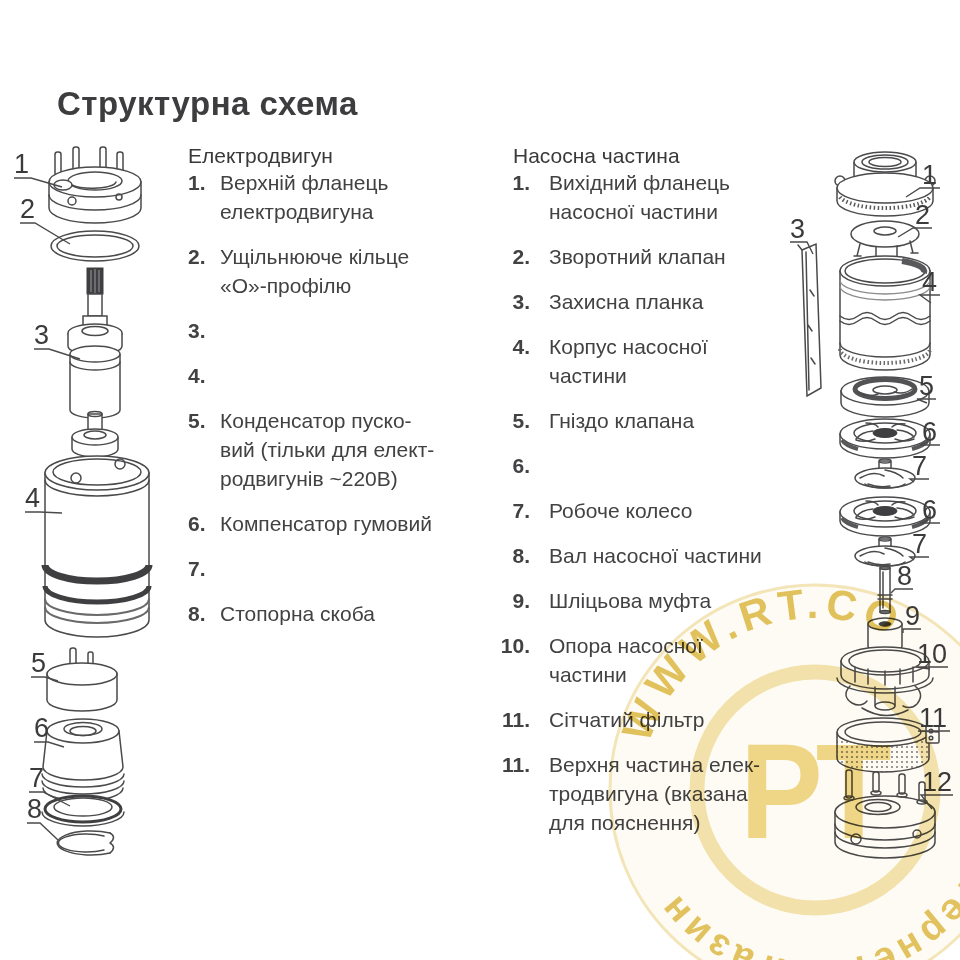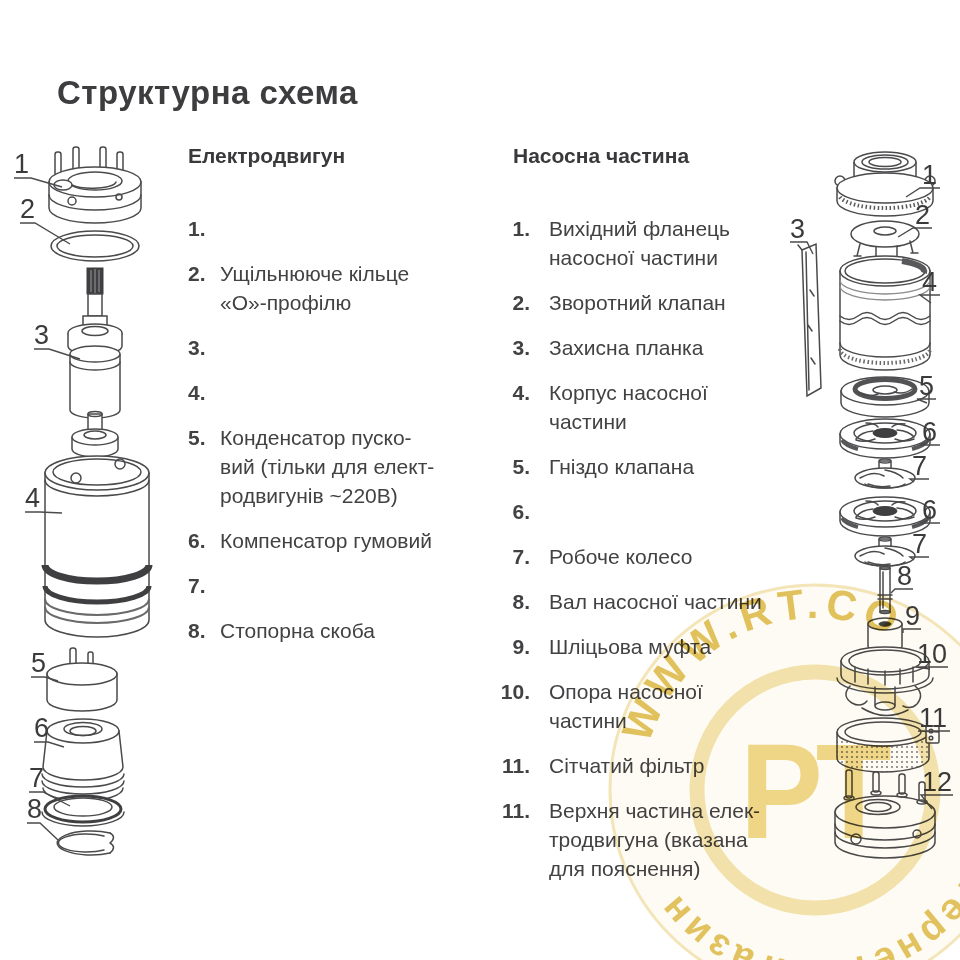--- a/index.html
+++ b/index.html
@@ -1,24 +1,24 @@
 <!DOCTYPE html>
 <html><head>
 <meta charset="utf-8">
 <style>
   html,body{margin:0;padding:0;}
   body{width:960px;height:960px;background:#fff;overflow:hidden;
        font-family:"Liberation Sans",sans-serif;color:#3f3f41;}
   .page{position:relative;width:960px;height:960px;background:#fff;}
-  .title{position:absolute;left:57px;top:74px;font-size:33px;font-weight:bold;
+  .title{position:absolute;left:57px;top:85px;font-size:33px;font-weight:bold;
          color:#3d3d3f;letter-spacing:.5px;}
   .col{position:absolute;top:144px;}
   .col-motor{left:188px;width:268px;}
   .col-pump{left:494px;width:268px;}
-  .col-header{font-size:21px;font-weight:bold;color:#39393b;margin-bottom:46px;}
+  .col-header{font-size:21px;font-weight:normal;color:#39393b;}
   .col-pump .col-header{padding-left:19px;}
   .item{display:flex;margin-bottom:16px;font-size:21px;line-height:29px;color:#424244;}
   .item .num{font-weight:bold;flex:0 0 32px;}
   .col-pump .item .num{flex:0 0 36px;text-align:right;margin-right:19px;}
   .item .txt{white-space:pre-line;}
   svg{position:absolute;display:block;}
   #motor-svg{left:0;top:140px;}
   #pump-svg{left:780px;top:140px;}
   #wm-svg{left:580px;top:555px;mix-blend-mode:multiply;pointer-events:none;}
   .ln{fill:none;stroke:#4a4a4c;stroke-width:1.5;stroke-linecap:round;stroke-linejoin:round;}
@@ -31,20 +31,22 @@
 <body>
 
 <div class="page">
 
   <div class="title">Структурна схема</div>
 
   <div class="col col-motor">
     <div class="col-header">Електродвигун</div>
     <div class="item">
         <span class="num">1.</span>
+        <span class="txt">Верхній фланець
+електродвигуна</span>
       </div>
     <div class="item">
         <span class="num">2.</span>
         <span class="txt">Ущільнююче кільце
 «О»-профілю</span>
       </div>
     <div class="item">
         <span class="num">3.</span>
       </div>
     <div class="item">

